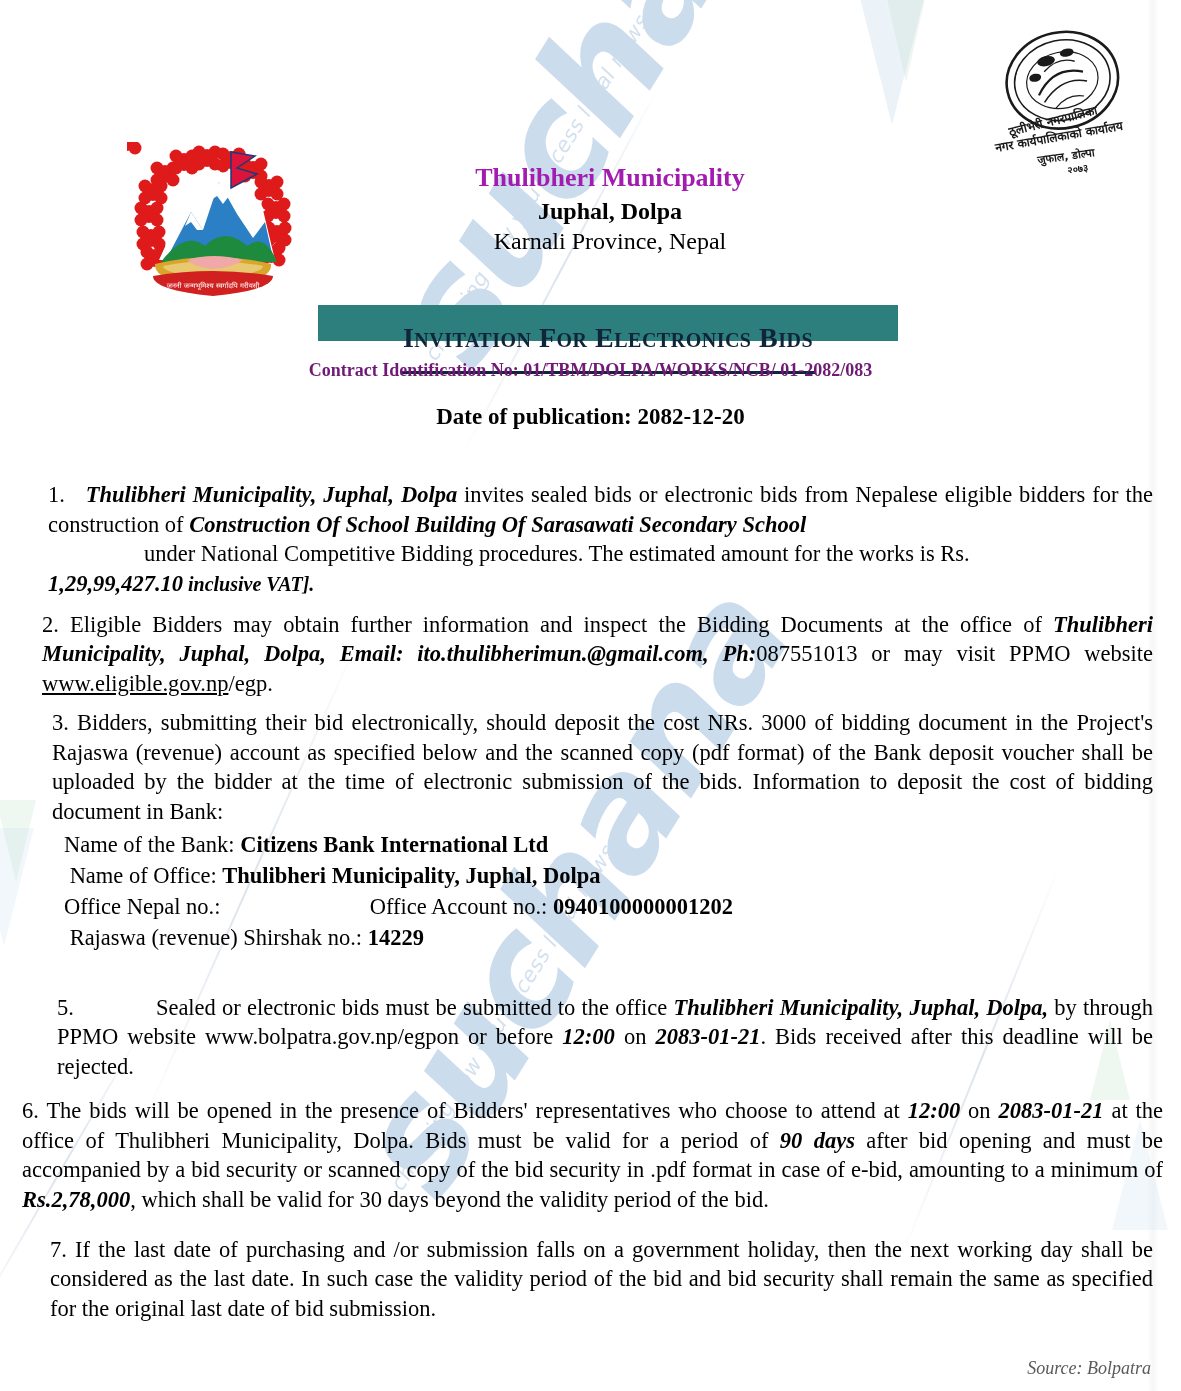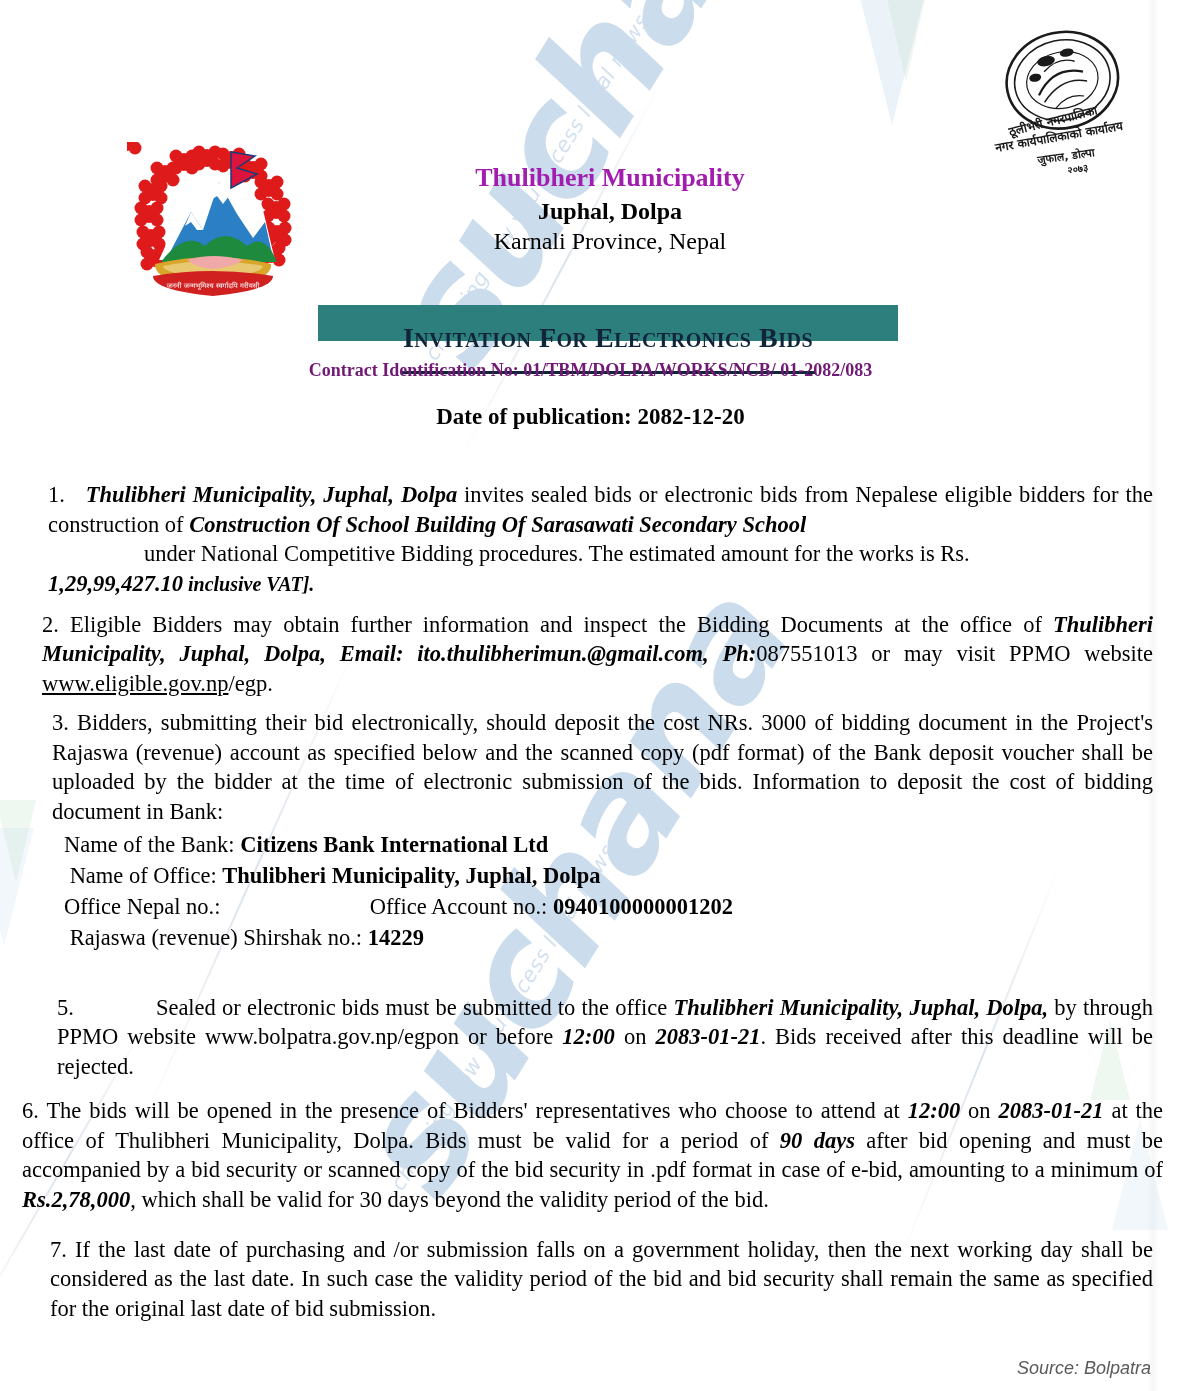--- a/index.html
+++ b/index.html
@@ -252,21 +252,21 @@
   .u { text-decoration: underline; }
 
   .source {
     position: absolute;
     top: 1358px;
     left: 0;
     width: 1181px;
     text-align: right;
     padding-right: 30px;
     box-sizing: border-box;
-    font-family: Liberation Sans, sans-serif;
+    font-family: Liberation Serif, serif;
     font-style: italic;
     font-size: 18px;
     color: #5a5a5a;
   }
 </style>
 </head>
 <body>
 
 <div id="page">
 

